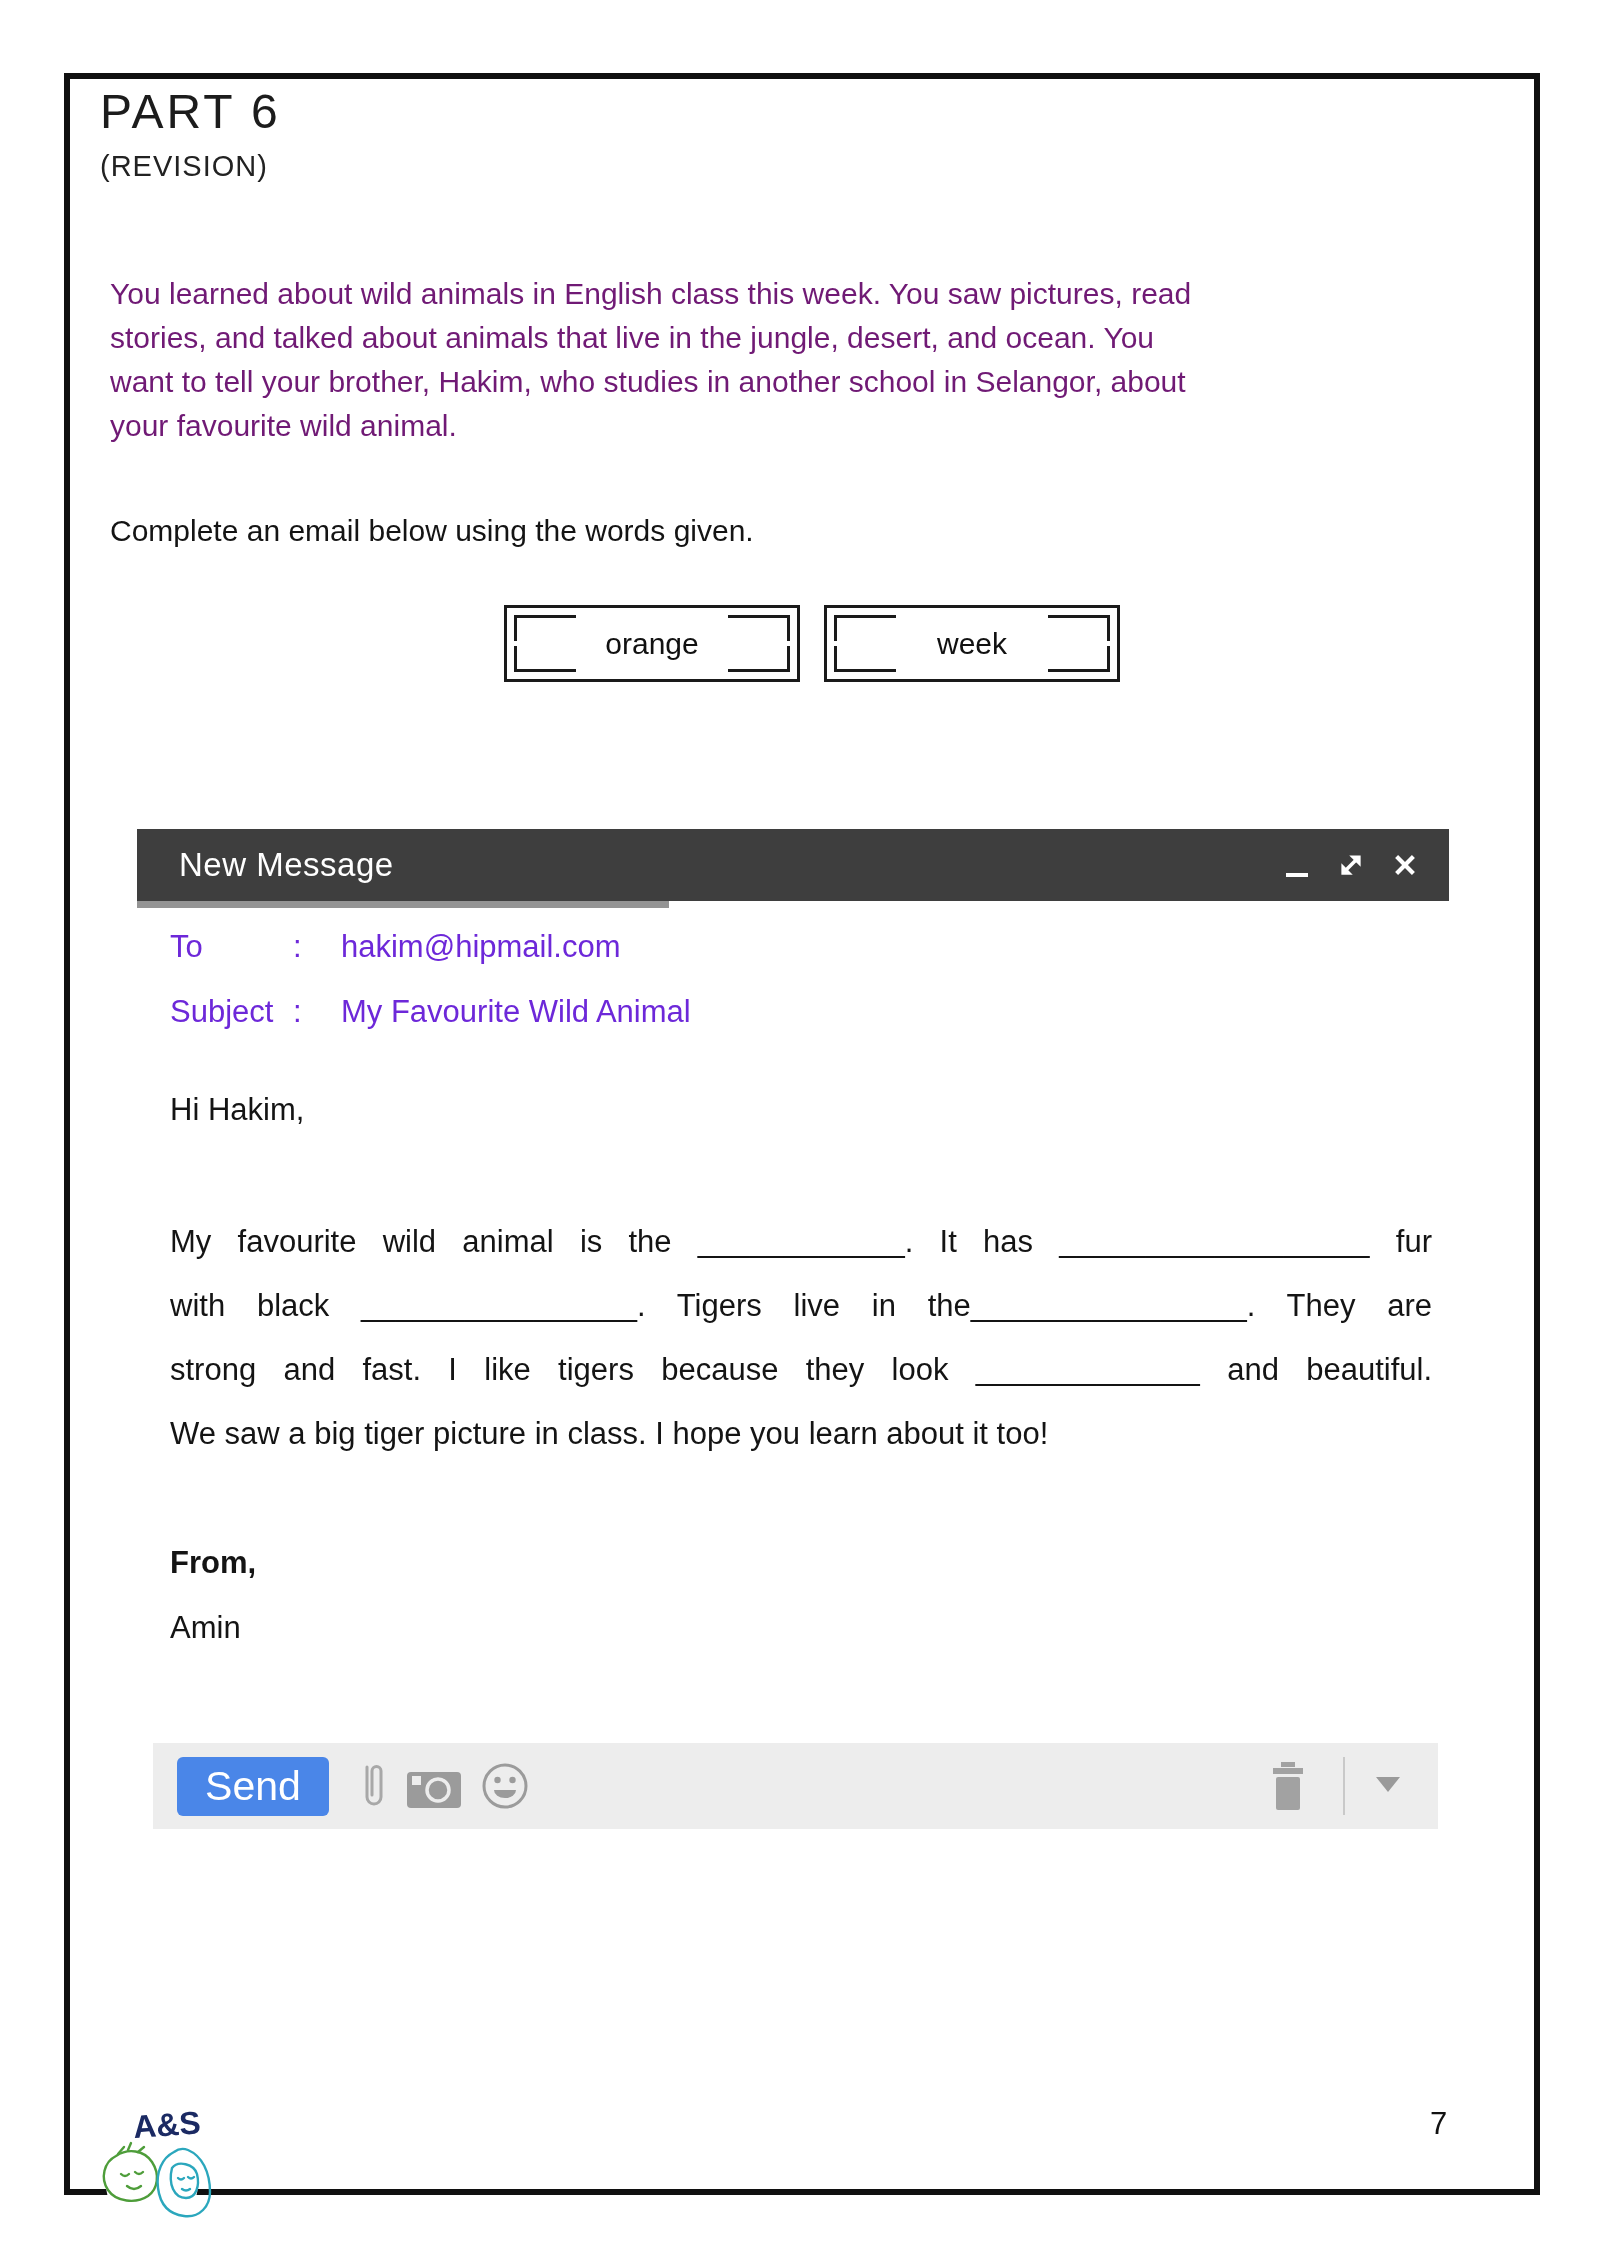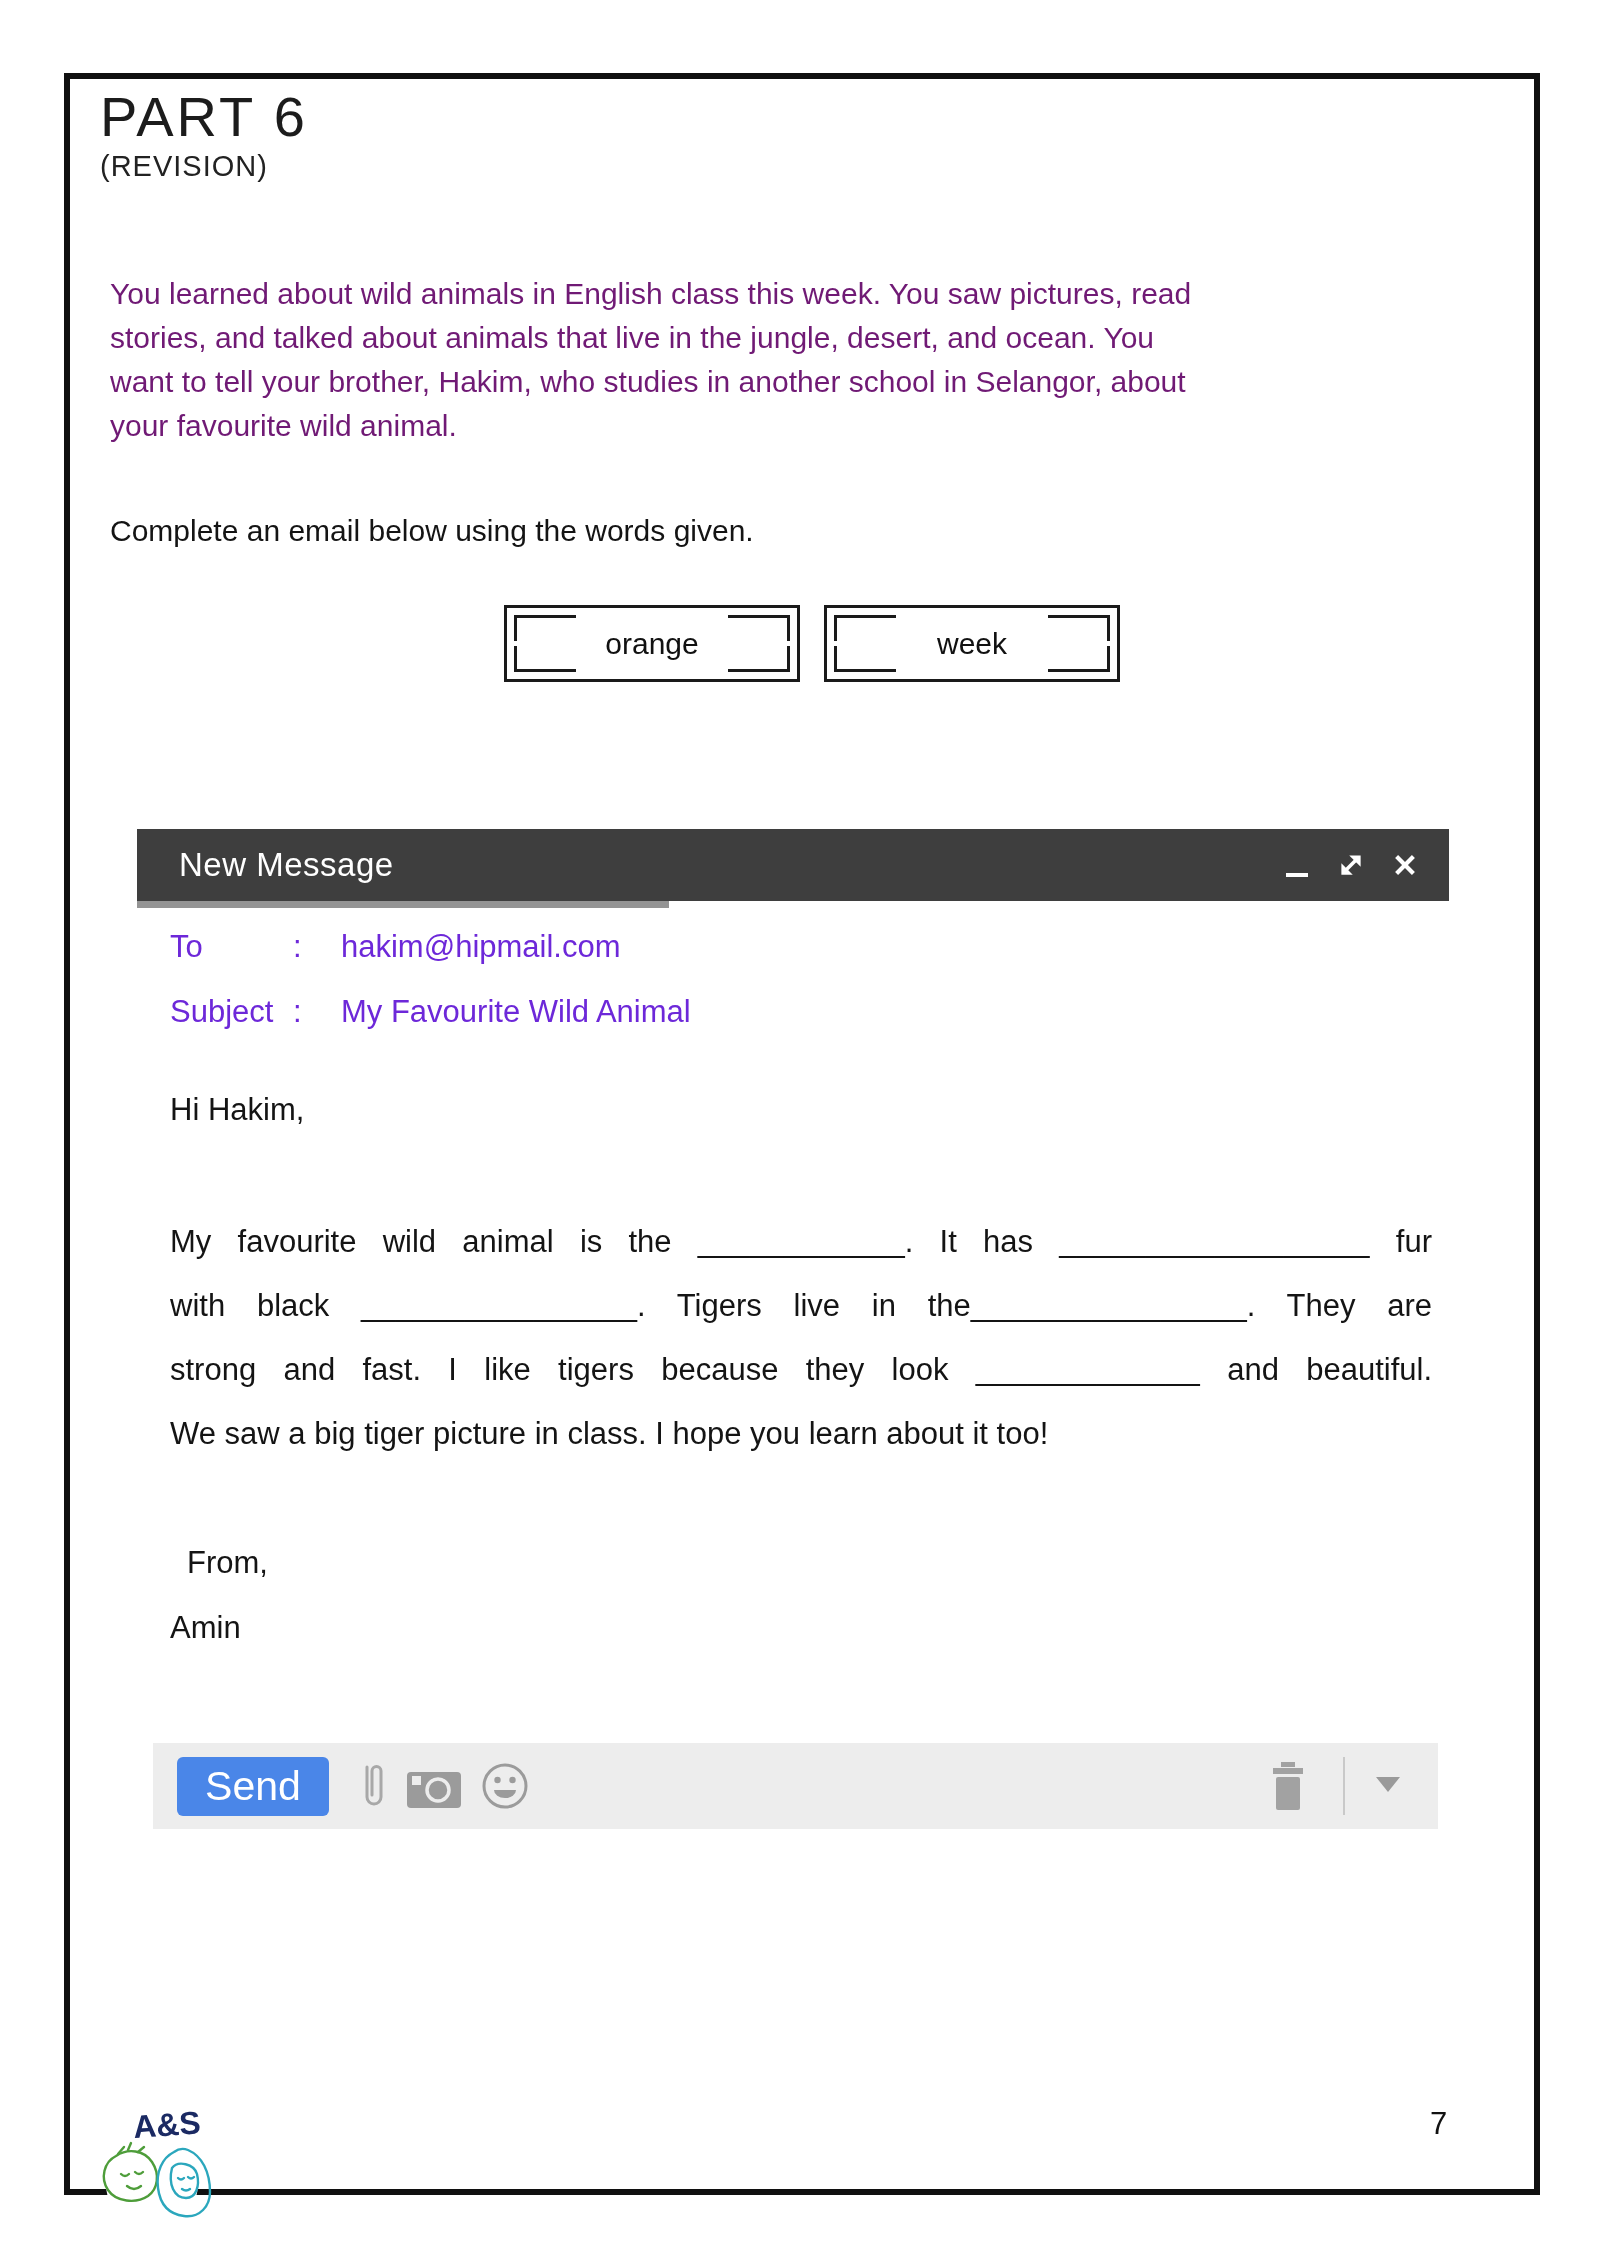--- a/index.html
+++ b/index.html
@@ -2,21 +2,21 @@
 <html><head>
 <meta charset="utf-8">
 <style>
   html,body{margin:0;padding:0;background:#fff;}
   .page{position:relative;width:1600px;height:2264px;background:#ffffff;
         font-family:"Liberation Sans", sans-serif;color:#1a1a1a;overflow:hidden;}
   .frame{position:absolute;left:64px;top:73px;width:1476px;height:2122px;
          border:6px solid #101010;box-sizing:border-box;background:#fff;}
 
   
-  .part-title{position:absolute;left:100px;top:84px;font-size:56px;font-weight:400;
+  .part-title{position:absolute;left:100px;top:84px;font-size:48px;font-weight:400;
               letter-spacing:3px;color:#1c1c1c;}
   .revision{position:absolute;left:100px;top:150px;font-size:29px;letter-spacing:1px;color:#222;}
 
   .intro{position:absolute;left:110px;top:272px;width:1345px;font-size:30px;line-height:44px;color:#701a75;}
   .instruction{position:absolute;left:110px;top:514px;font-size:30px;color:#141414;}
 
   
   .wordbank{position:absolute;left:110px;top:583px;width:1340px;padding-left:64px;box-sizing:border-box;}
   .wordrow{display:flex;justify-content:center;}
   .wordrow.r1{gap:30px;}
@@ -47,21 +47,21 @@
   .fieldrow{position:absolute;left:33px;display:flex;font-size:31px;color:#6d28d9;}
   .fieldrow .flabel{width:123px;}
   .fieldrow .fcolon{width:48px;}
   .row-to{top:100px;}
   .row-subject{top:165px;}
 
   .greeting{position:absolute;left:33px;top:263px;font-size:31px;color:#141414;}
   .bodytext{position:absolute;left:33px;top:381px;width:1262px;font-size:31px;color:#141414;}
   .bodytext .bline{line-height:64px;}
   .bodytext .bline.just{text-align:justify;text-align-last:justify;}
-  .closing-from{position:absolute;left:50px;top:716px;font-size:31px;color:#141414;}
+  .closing-from{position:absolute;left:33px;top:716px;font-size:31px;color:#141414;font-weight:bold;}
   .closing-name{position:absolute;left:33px;top:781px;font-size:31px;color:#141414;}
 
   .toolbar{position:absolute;left:16px;top:914px;width:1285px;height:86px;background:#ededed;}
   .send-btn{position:absolute;left:24px;top:14px;width:152px;height:59px;background:#4a86e8;
             border:none;border-radius:6px;color:#fff;font-size:41px;font-weight:500;
             font-family:"Liberation Sans", sans-serif;display:flex;align-items:center;justify-content:center;}
   .tool-ic{position:absolute;display:flex;align-items:center;justify-content:center;}
   .ic-clip{left:206px;top:16px;}
   .ic-cam{left:252px;top:20px;}
   .ic-smile{left:327px;top:18px;}

